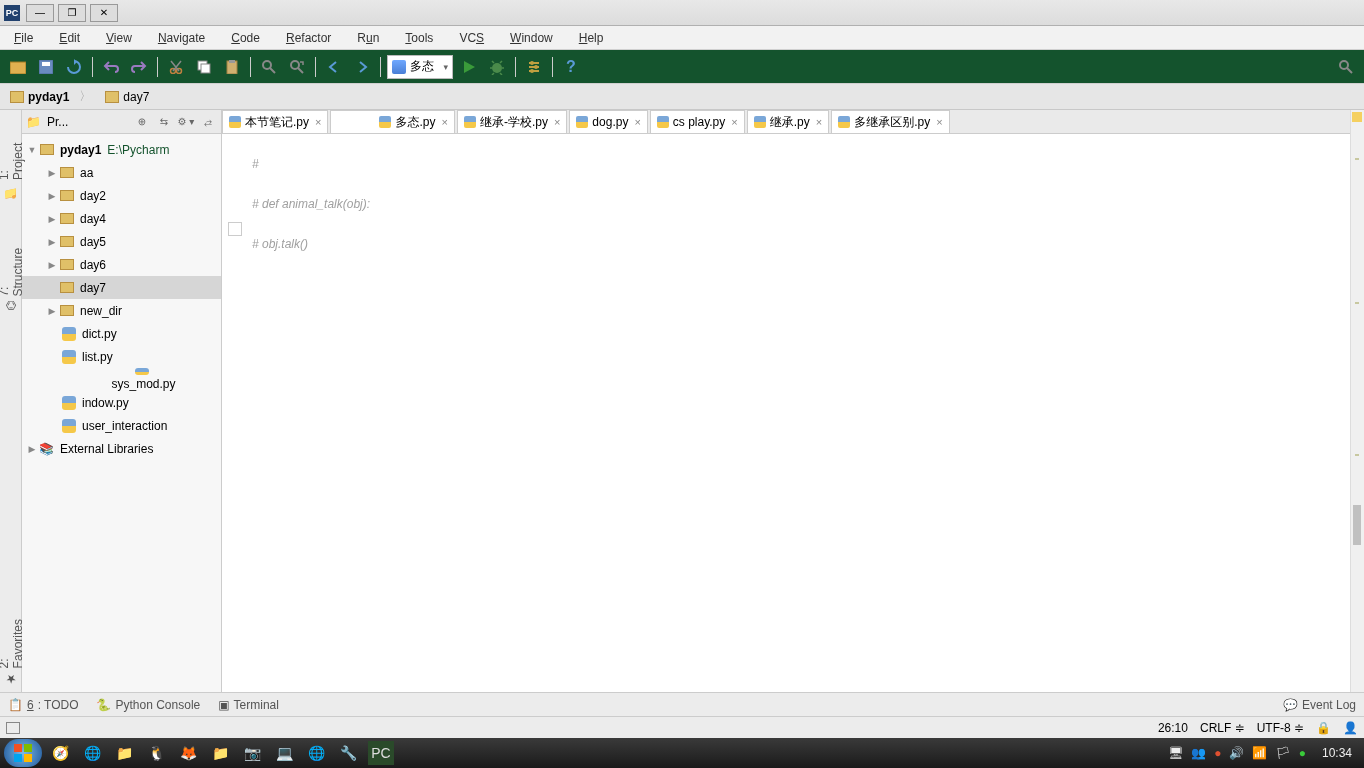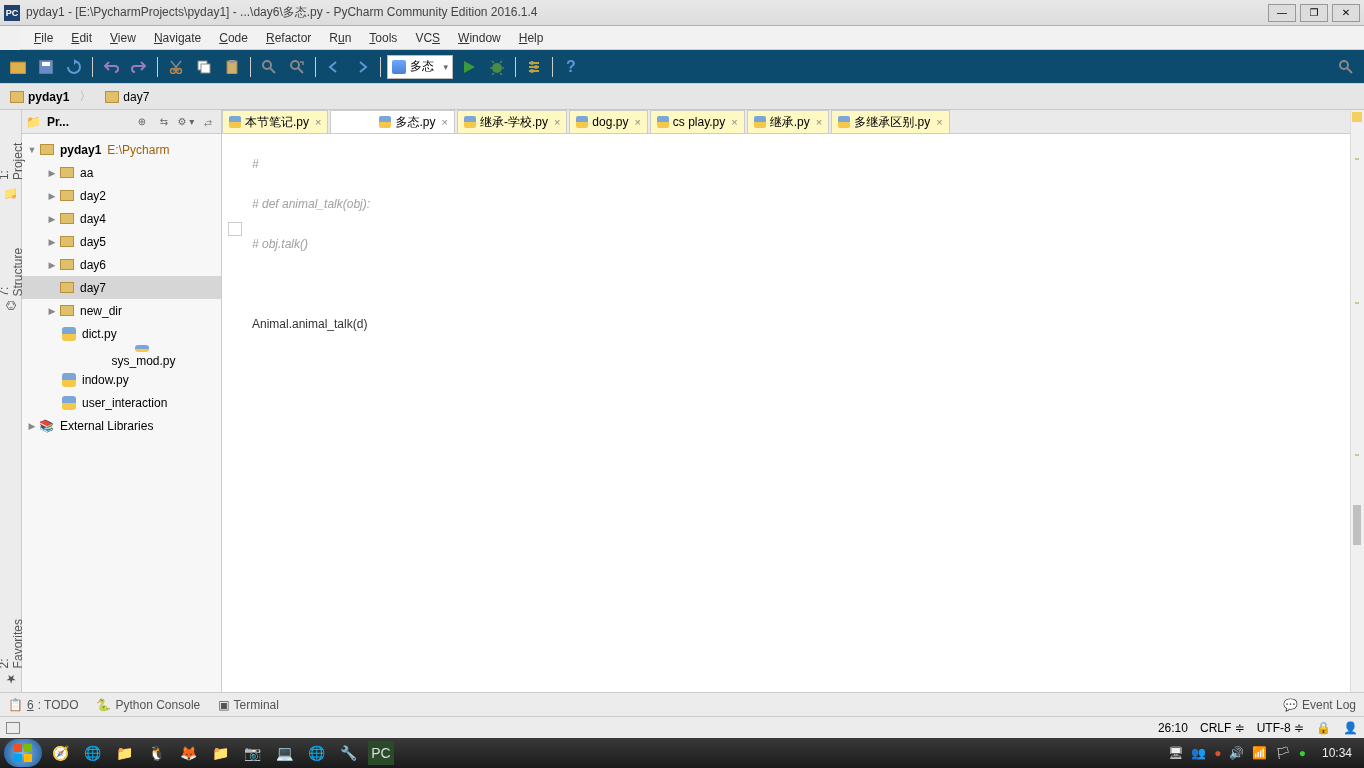--- a/index.html
+++ b/index.html
@@ -6,26 +6,26 @@
 body { background:#f0f0f0; width:1364px; height:768px; overflow:hidden; position:relative; }
 
 
 .titlebar { height:26px; background:linear-gradient(#e8e8e8,#dcdcdc); border-bottom:1px solid #b0b0b0; display:flex; align-items:center; padding:0 4px; }
 .titlebar .appicon { width:16px; height:16px; background:#21416e; margin-right:6px; display:flex; align-items:center; justify-content:center; color:#fff; font-size:9px; font-weight:bold; }
 .titlebar .title { flex:1; color:#444; }
 .winbtns { display:flex; gap:4px; }
 .winbtn { width:28px; height:18px; border:1px solid #999; background:#ddd; display:flex; align-items:center; justify-content:center; font-size:10px; }
 
 
-.menubar { height:24px; background:#f2f2f2; display:flex; align-items:center; padding:0 6px; gap:2px; border-bottom:1px solid #d0d0d0;margin-left:20px; }
+.menubar { height:24px; background:#f2f2f2; display:flex; align-items:center; padding:0 6px; gap:10px; border-bottom:1px solid #d0d0d0; }
 .menuitem { padding:2px 8px; color:#333; }
 .menuitem u { text-decoration:underline; }
 
 
-.toolbar { height:34px; background:#0c4a6e; border-bottom:1px solid #d0d0d0; display:flex; align-items:center; padding:0 6px; gap:4px; }
+.toolbar { height:34px; background:#14532d; border-bottom:1px solid #d0d0d0; display:flex; align-items:center; padding:0 6px; gap:4px; }
 .tbtn { width:24px; height:24px; display:flex; align-items:center; justify-content:center; }
 .tsep { width:1px; height:20px; background:#ccc; margin:0 2px; }
 .runcfg { height:24px; border:1px solid #bbb; background:#fff; padding:0 18px 0 22px; display:flex; align-items:center; position:relative; }
 .runcfg::before { content:""; position:absolute; left:4px; width:14px; height:14px; background:linear-gradient(#6fa8ff,#4a7fd6); border-radius:2px; }
 .runcfg::after { content:"▾"; position:absolute; right:4px; font-size:9px; color:#666; }
 .tb-right { margin-left:auto; }
 
 
 .crumbs { height:26px; background:#e6e6e6; border-bottom:1px solid #c8c8c8; display:flex; align-items:center; padding:0 6px; }
 .crumb { display:flex; align-items:center; gap:4px; padding:0 10px 0 4px; position:relative; }
@@ -46,26 +46,26 @@
 .proj-header .hbtn { width:18px; height:18px; display:flex; align-items:center; justify-content:center; color:#666; font-size:10px; }
 .tree { flex:1; overflow:hidden; padding:4px 0; }
 .treenode { display:flex; align-items:center; height:23px; padding-left:4px; gap:2px; }
 .treenode.sel { background:#d6d6d6; }
 .treenode .arrow { width:12px; text-align:center; color:#888; font-size:9px; }
 .treenode .nodeicon { width:14px; height:14px; display:flex; align-items:center; justify-content:center; }
 .nodeicon.folder { background:#e0c068; border:1px solid #b89040; width:14px; height:11px; }
 .nodeicon.pyfile { background:linear-gradient(#7aa7d8 50%,#f5c849 50%); border-radius:3px; }
 .nodeicon.lib::before { content:"📚"; font-size:12px; }
 .treenode .label { margin-left:4px; white-space:nowrap; }
-.treenode .hint { color:#a16207; margin-left:4px; }
+.treenode .hint { color:#14532d; margin-left:4px; }
 
 
 .editor { flex:1; background:#fff; display:flex; flex-direction:column; position:relative; }
 .tabs { height:24px; background:#eaeaea; border-bottom:1px solid #ccc; display:flex; align-items:flex-end; }
-.tab { height:23px; border:1px solid #ccc; border-bottom:none; background:#fef9c3; display:flex; align-items:center; padding:0 6px; gap:4px; margin-right:2px; }
+.tab { height:23px; border:1px solid #ccc; border-bottom:none; background:#ffffff; display:flex; align-items:center; padding:0 6px; gap:4px; margin-right:2px; }
 .tab.active { background:#fff;padding-left:48px; }
 .tab .close { color:#888; font-size:11px; margin-left:2px; }
 .tab .pyicon { width:12px; height:12px; background:linear-gradient(#7aa7d8 50%,#f5c849 50%); border-radius:2px; }
 .code { flex:1; position:relative; padding:10px 0 10px 30px; font-family:"Courier New",monospace; font-size:22px; line-height:40px; color:#333; }
 .code .cmnt { color:#a0a0a0; font-style:italic; }
 .code .gutter-mark { position:absolute; left:6px; top:88px; width:14px; height:14px; background:#fff; border:1px solid #ccc; }
 .rightstrip { position:absolute; right:0; top:0; width:14px; height:100%; background:#f0f0f0; border-left:1px solid #ddd; }
 .rightstrip .warn { position:absolute; top:2px; right:2px; width:10px; height:10px; background:#f5d060; }
 .rightstrip .mark { position:absolute; right:5px; width:4px; height:2px; background:#c8c8a0; }
 
@@ -91,21 +91,20 @@
 .tray { margin-left:auto; display:flex; align-items:center; gap:8px; color:#eee; font-size:11px; }
 .clock { padding:0 8px; }
 
 svg { display:block; }
 </style>
 </head>
 <body>
 
 <div class="titlebar">
   <div class="appicon">PC</div>
-  <div class="title">pyday1 - [E:\PycharmProjects\pyday1] - ...\day6\多态.py - PyCharm Community Edition 2016.1.4</div>
   <div class="winbtns">
     <div class="winbtn">—</div>
     <div class="winbtn">❐</div>
     <div class="winbtn">✕</div>
   </div>
 </div>
 
 <div class="menubar">
   <div class="menuitem"><u>F</u>ile</div>
   <div class="menuitem"><u>E</u>dit</div>
@@ -244,21 +243,21 @@
 <div class="main">
   <div class="leftgutter">
     <div class="guttertab">📁 <span>1: Project</span></div>
     <div class="guttertab">⌬ <span>7: Structure</span></div>
     <div class="guttertab" style="margin-top:260px">★ <span>2: Favorites</span></div>
   </div>
 
   <div class="project">
     <div class="proj-header">
       <span style="margin-right:2px">📁</span>
-        <span style="font-weight:bold">Pr...</span>
+        <span style="font-weight:normal">Pr...</span>
       <div style="flex:1"></div>
       <div class="hbtn">⊕</div>
       <div class="hbtn">⇆</div>
       <div class="hbtn">⚙ ▾</div>
       <div class="hbtn">⥄</div>
     </div>
     <div class="tree">
       <div class="treenode" style="padding-left:4px">
           <span class="arrow">▼</span>
           <span class="nodeicon folder"></span>
@@ -299,20 +298,24 @@
           <div class="treenode" style="padding-left: 24px;">
             <span class="arrow">▶</span>
             <span class="nodeicon folder"></span>
             <span class="label">new_dir</span>
           </div>
         </div>
       <div id="files-container">
           <div class="treenode" style="padding-left: 40px;">
             <span class="nodeicon pyfile"></span>
             <span class="label">dict.py</span>
+          </div>
+          <div class="treenode" style="padding-left: 40px;">
+            <span class="nodeicon pyfile"></span>
+            <span class="label">list.py</span>
           </div>
           <div class="treenode" style="padding-left: 40px; flex-direction: column;">
             <span class="nodeicon pyfile"></span>
             <span class="label">sys_mod.py</span>
           </div>
           <div class="treenode" style="padding-left: 40px;">
             <span class="nodeicon pyfile"></span>
             <span class="label">indow.py</span>
           </div>
           <div class="treenode" style="padding-left: 40px;">
@@ -365,21 +368,20 @@
           <span>多继承区别.py</span>
           <span class="close">×</span>
         </div>
       </div>
     <div class="code" id="code-container">
       <div class="gutter-mark"></div>
     <div class="cmnt">#</div>
         <div class="cmnt"># def animal_talk(obj):</div>
         <div class="cmnt">#     obj.talk()</div>
         <div>&nbsp;</div>
-        <div>Animal.animal_talk(d)</div>
       </div>
     <div class="rightstrip">
       <div class="warn"></div>
       <div class="mark" style="top:48px"></div>
       <div class="mark" style="top:192px"></div>
       <div class="mark" style="top:344px"></div>
       <div class="mark" style="top:395px;height:40px;width:8px;right:3px;background:#c0c0c0"></div>
     </div>
   </div>
 </div>

